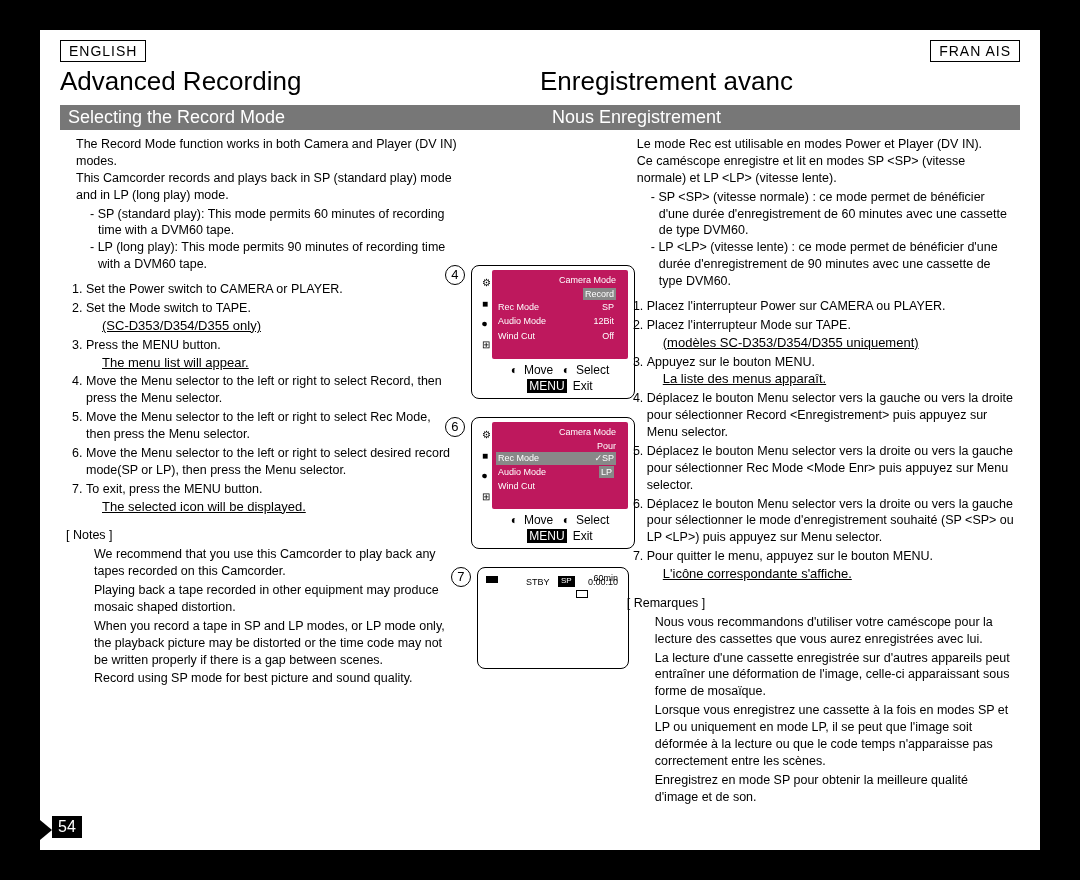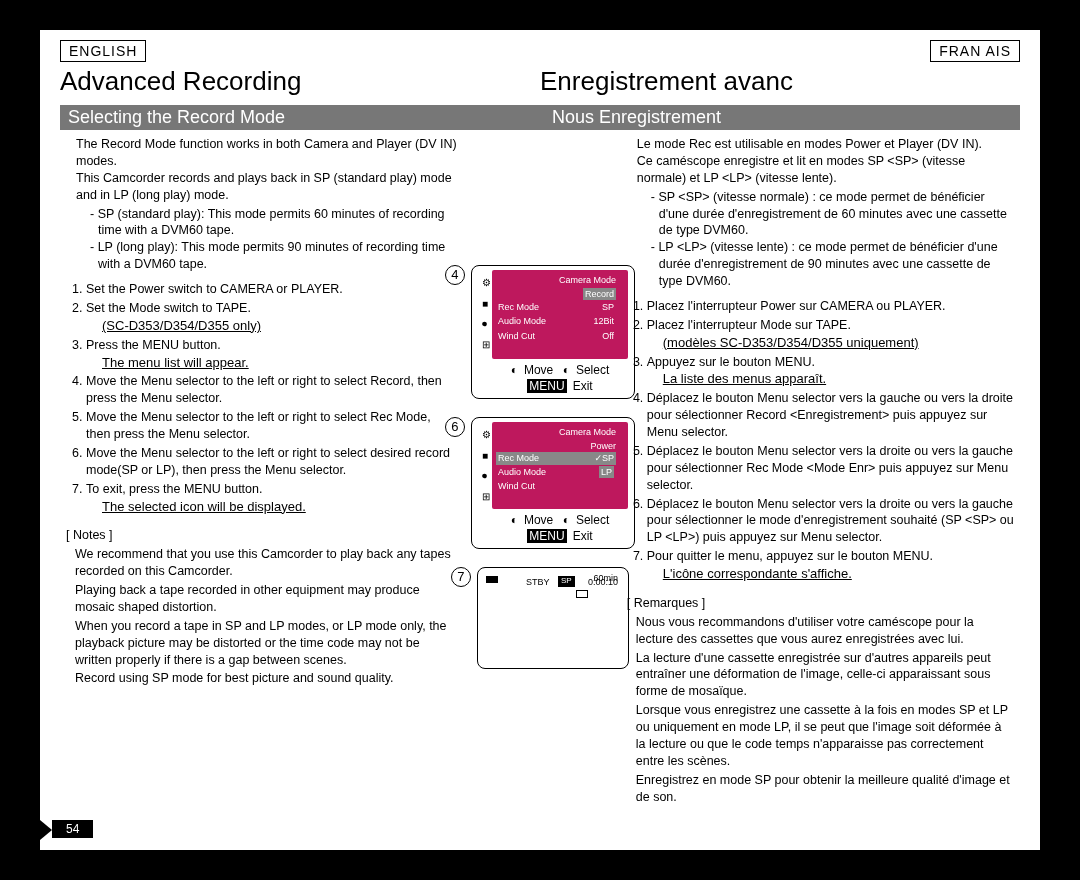--- a/index.html
+++ b/index.html
@@ -53,21 +53,21 @@
   .col-mid  { width: 16%; padding-top: 135px; display:flex; flex-direction:column; align-items:center; }
   .col-right{ width: 42%; padding: 6px 6px 0 10px; box-sizing: border-box; }
   .intro { margin-left: 10px; }
   .sublist { margin: 2px 0 8px 14px; padding: 0; }
   .sublist li { list-style: none; text-indent: -8px; padding-left: 8px; }
   .sublist li::before { content: "-  "; }
   ol.steps { margin: 6px 0 0 0; padding-left: 20px; }
   ol.steps li { margin-bottom: 2px; }
   .stepnote { margin-left: 16px; font-size: 13px; text-decoration: underline; }
   .notes-head { margin-top: 12px; font-size: 12.5px; }
-  .notes-body { margin: 2px 0 0 9px; }
+  .notes-body { margin: 2px 0 0 28px; }
   .notes-body p { margin: 0 0 2px 0; }
   .circ {
     width: 18px; height: 18px; border: 1.2px solid #000; border-radius: 50%;
     display: flex; align-items: center; justify-content: center;
     font-size: 13px;
   }
   .lcd {
     width: 150px; border: 1px solid #000; border-radius: 8px;
     padding: 4px 6px 4px 6px; margin-bottom: 10px; font-size: 9px;
     position: relative;
@@ -81,21 +81,21 @@
   .lcd-small { width:150px; border:1px solid #000; border-radius:8px; height:100px; position:relative; font-size:9px; }
   .lcd-small .tl { position:absolute; left:8px; top:8px; width:12px; height:7px; background:#000; }
   .lcd-small .lbl { position:absolute; top:8px; left:48px; }
   .lcd-small .sp  { position:absolute; top:8px; left:80px; background:#000; color:#fff; padding:0 3px; font-size:8px;}
   .lcd-small .tc  { position:absolute; top:8px; right:10px; }
   .lcd-small .rem { position:absolute; top:4px; right:10px; }
   .lcd-small .bat { position:absolute; top:22px; right:40px; width:10px; height:6px; border:1px solid #000;}
   .mid-row { display:flex; align-items:flex-start; gap:6px; margin-bottom:8px;}
   .pagenum {
     position:absolute; left:12px; bottom:12px;
-    background:#000; color:#fff; font-size:12px; padding:2px 14px;
+    background:#000; color:#fff; font-size:16px; padding:2px 6px;
   }
   .tri-left {
     position:absolute; left:0px; bottom:10px; width:0; height:0;
     border-top:10px solid transparent; border-bottom:10px solid transparent;
     border-left:12px solid #000;
   }
 </style>
 </head>
 <body>
 
@@ -193,21 +193,21 @@
         <div class="circ">6</div>
         <div class="lcd">
           <div class="iconcol">
             <span>⚙</span>
             <span>■</span>
             <span>⏺</span>
             <span>⊞</span>
           </div>
           <div class="dark">
             <div>Camera Mode</div>
-            <div style="margin-top:2px;">Power</div>
+            <div style="margin-top:2px;">Pour</div>
             <div class="row hl">
                 <span>Rec Mode</span>
                 <span>✓SP</span>
               </div>
             <div class="row">
                 <span>Audio Mode</span>
                 <span class="hl">LP</span>
               </div>
             <div class="row">
                 <span>Wind Cut</span>

